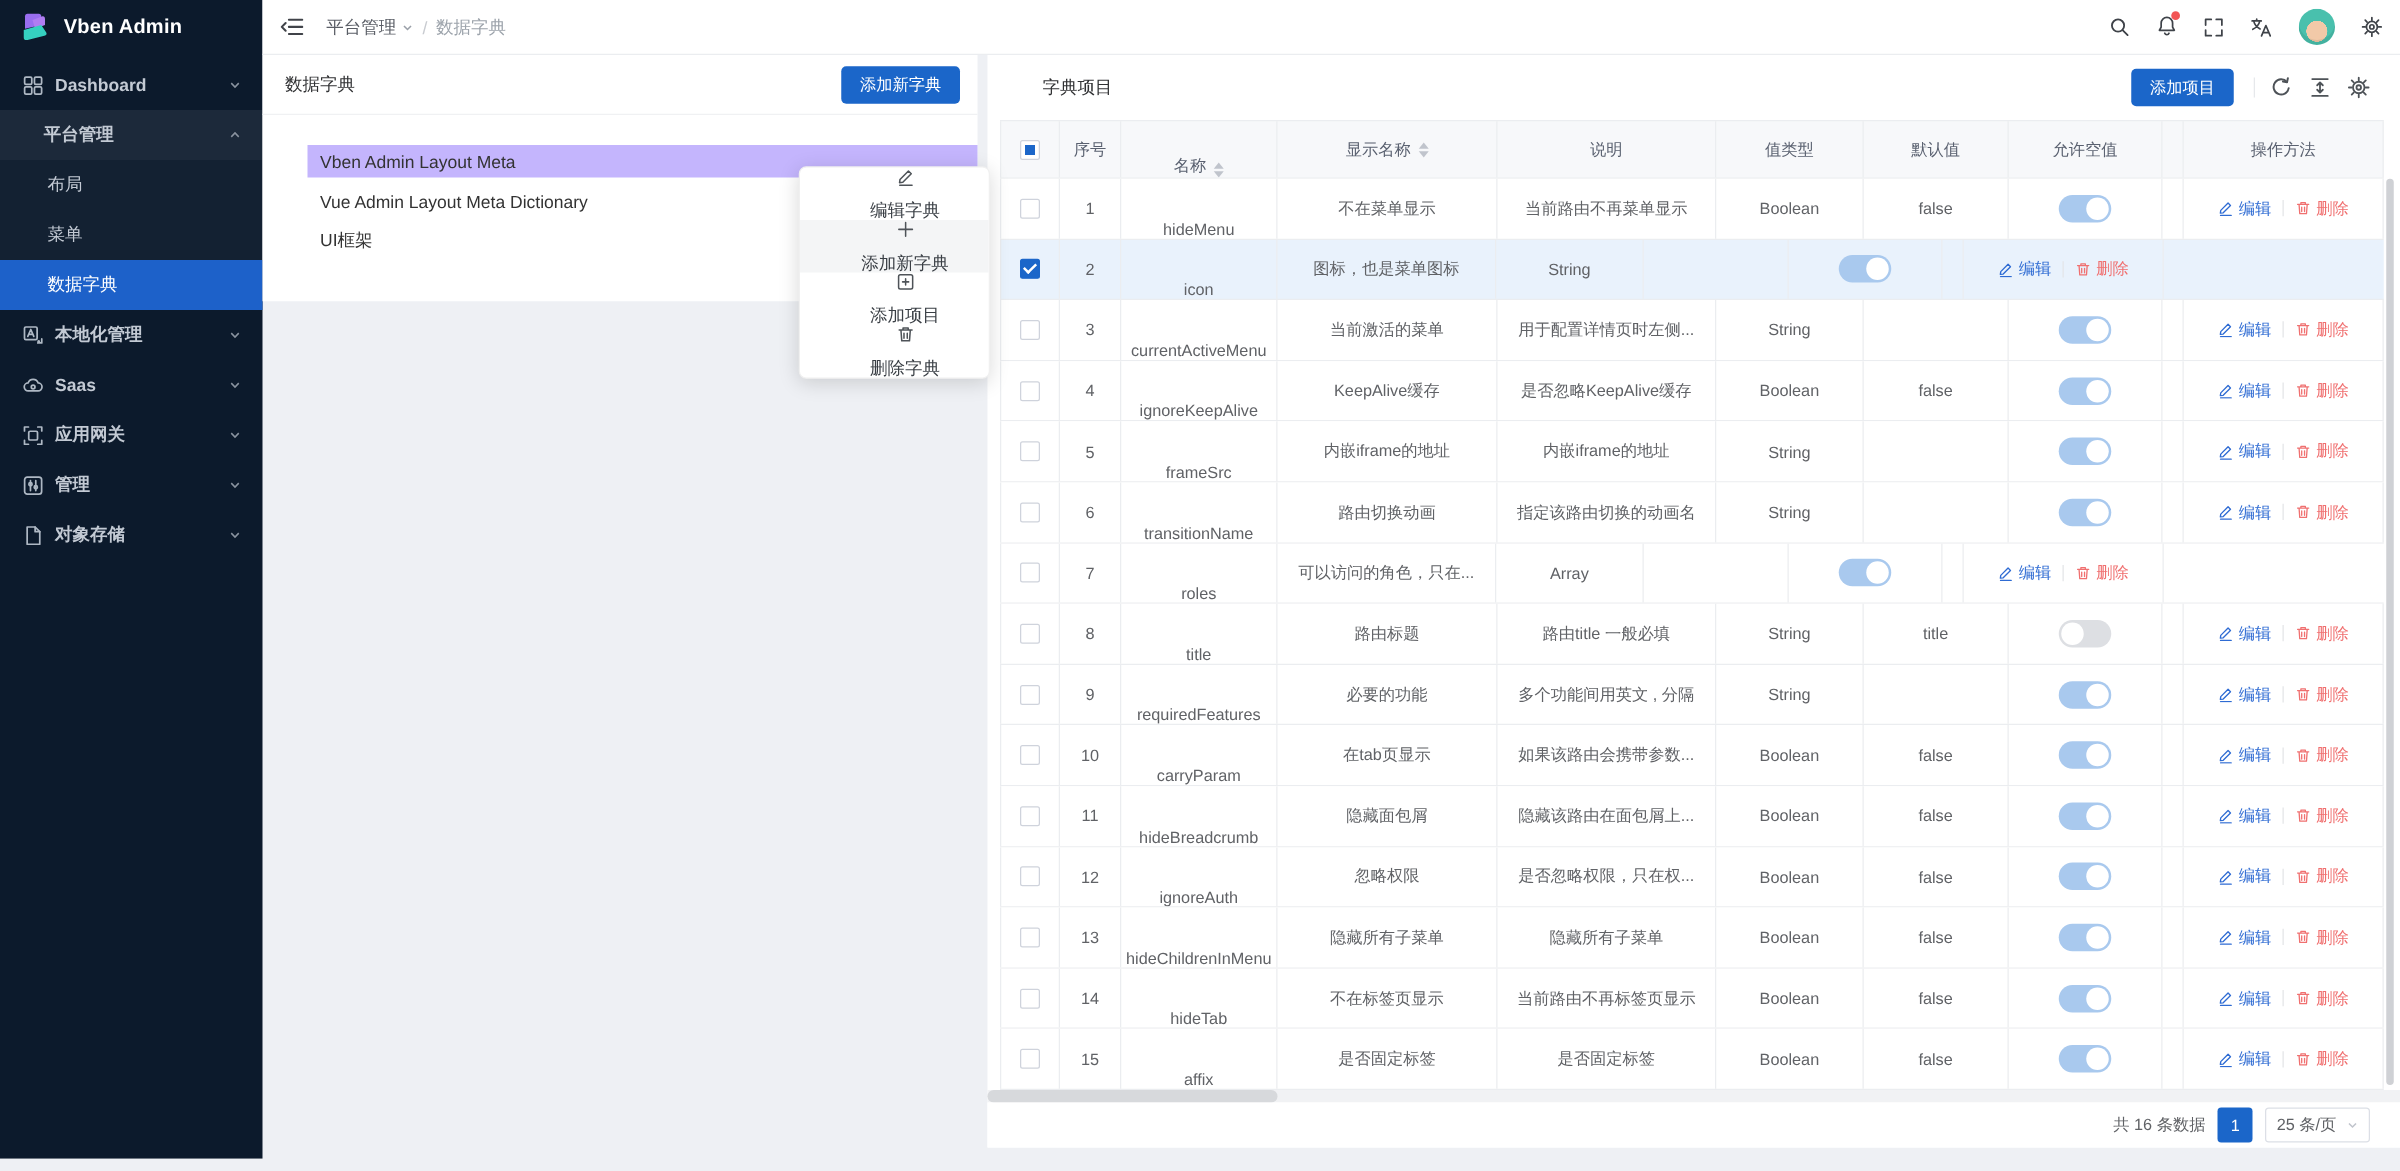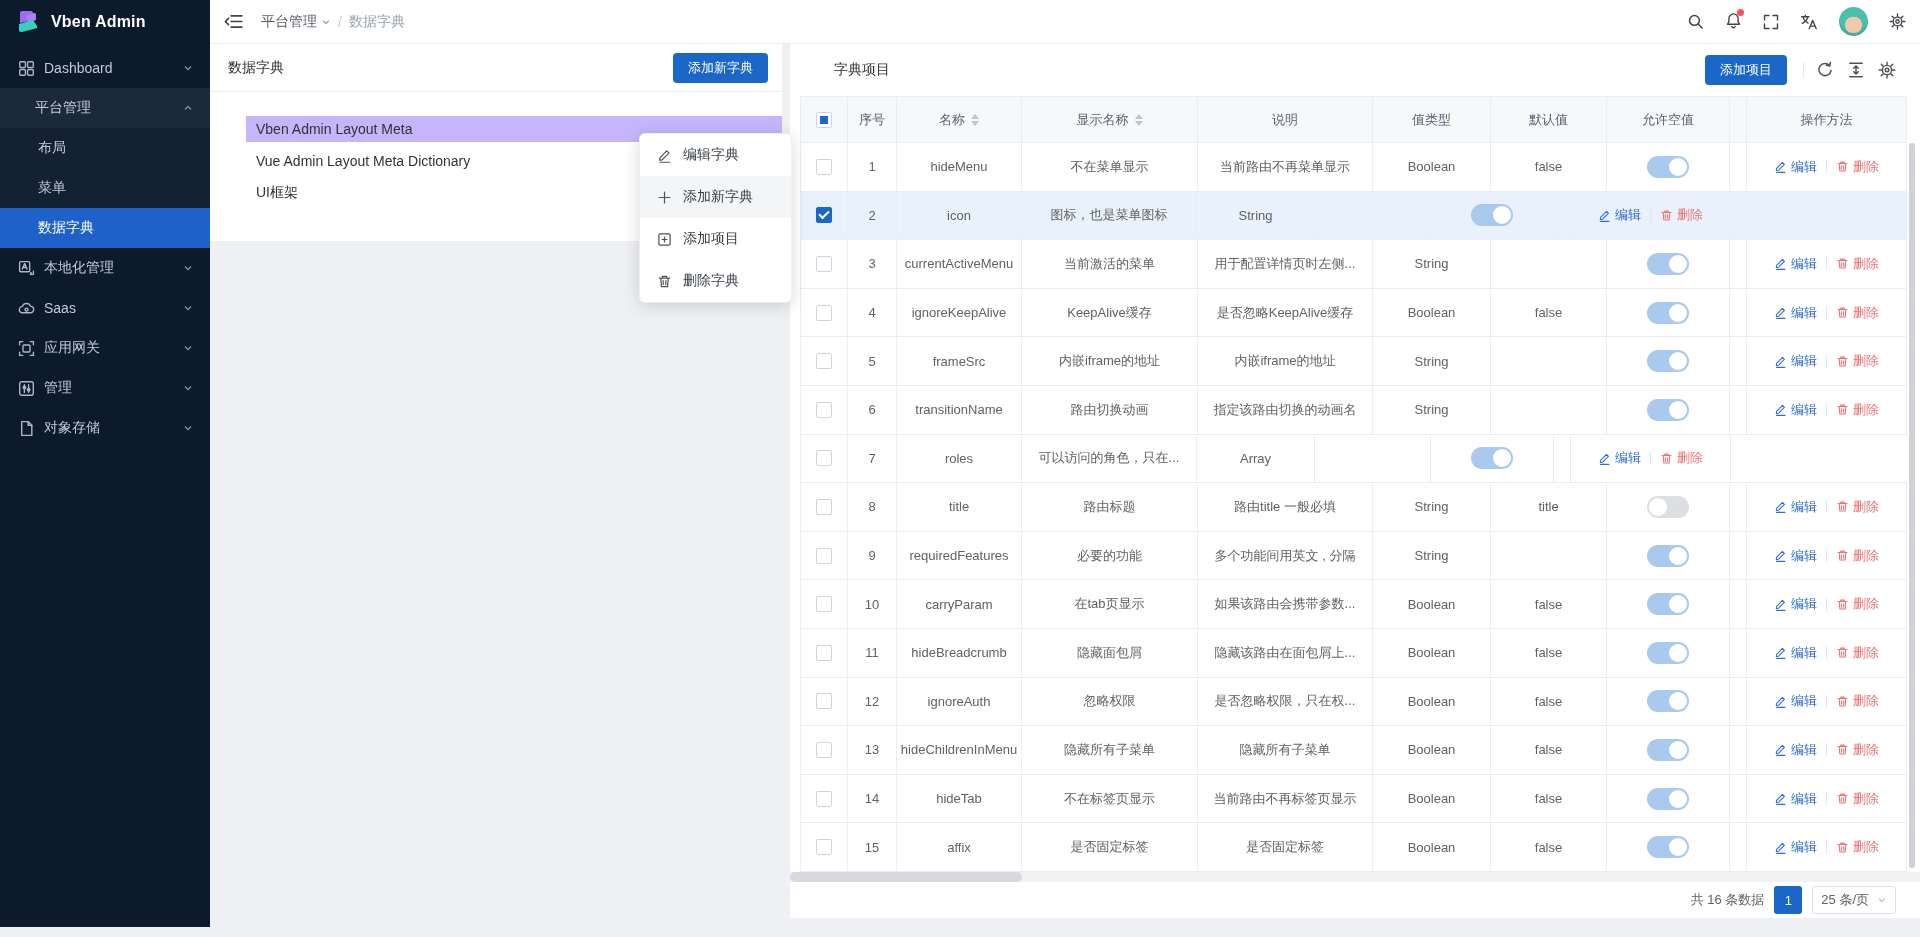--- a/index.html
+++ b/index.html
@@ -8,21 +8,21 @@
     font-family:"Liberation Sans","DejaVu Sans",sans-serif; font-size:14px; color:#333; background:#eef0f4; }
   .icon { display:inline-flex; align-items:center; justify-content:center; }
   .icon svg { width:100%; height:100%; display:block; }
 
   
   .sidebar { position:absolute; left:0; top:0; width:210px; height:937px; background:#0c1a2c; color:#c3cad4; }
   .logo { height:44px; display:flex; align-items:center; padding-left:14px; gap:9px; }
   .logo-mark { width:28px; height:28px; }
   .logo-text { color:#fff; font-weight:bold; font-size:16px; letter-spacing:.2px; }
   .nav { padding-top:4px; }
-  .nav-item { height:40px; display:flex; align-items:center; padding:0 16px 0 18px; font-size:14px; cursor:pointer; }
+  .nav-item { height:40px; display:flex; align-items:center; padding:0 16px 0 18px; font-size:14px; cursor:pointer;font-weight:bold; }
   .nav-item .mi { width:17px; height:17px; color:#aeb8c4; }
   .nav-item .lbl { margin-left:9px; flex:1; }
   .nav-item .chev { width:12px; height:12px; color:#8a93a0; }
   .group { background:rgba(255,255,255,.03); }
   .group-title { padding-left:26px; background:rgba(255,255,255,.04); }
   .sub-item { height:40px; display:flex; align-items:center; padding-left:38px; cursor:pointer; color:#c3cad4; }
   .sub-item.active { background:#1d61c9; color:#fff; }
 
   
   .topbar { position:absolute; left:210px; top:0; width:1710px; height:44px; background:#fff;
@@ -46,40 +46,40 @@
   .panel-title { flex:1; font-size:14px; color:#303133; font-weight:500; }
   .btn { background:#1b66c9; color:#fff; border:none; height:30px; padding:0 15px; border-radius:4px; font-size:13px;
     font-family:inherit; cursor:pointer; display:inline-flex; align-items:center; }
   .dict-list { padding:24px 0 0 36px; }
   .dict-item { height:26px; display:flex; align-items:center; padding-left:10px; margin-bottom:6px; font-size:14px; color:#333; cursor:pointer; }
   .dict-item.selected { background:#c4b5fd; }
 
   
   .ctx { position:absolute; left:639px; top:133px; width:153px; background:#fff; border-radius:6px;
     box-shadow:0 3px 16px rgba(0,0,0,.15); border:1px solid #f0f0f0; overflow:hidden; z-index:9; }
-  .ctx-item { height:42px; display:flex; align-items:center; gap:11px; padding-left:17px; font-size:14px; color:#3a3f45; cursor:pointer; }
+  .ctx-item { height:42px; display:flex; align-items:center; gap:11px; padding-left:17px; font-size:14px; color:#3a3f45; cursor:pointer;flex-direction:column; }
   .ctx-item.hover { background:#f4f5f6; }
   .ctx-item .ci { width:15px; height:15px; color:#4e5358; }
 
   
   .rpanel { position:absolute; left:790px; top:44px; width:1130px; height:874px; background:#fff; }
   .rp-head { height:52px; display:flex; align-items:center; padding:0 24px 0 16px;margin-left:28px; }
   .rp-tools { margin-left:auto; display:flex; align-items:center; }
   .vdiv { width:1px; height:16px; background:#e6e8eb; margin:0 12px 0 16px; }
   .tool-ico { width:18px; height:18px; color:#4e5358; cursor:pointer; margin-left:13px; }
 
   
   .tbl { position:absolute; left:10px; top:52px; width:1107px; font-size:13px; color:#606266; }
   .tr { display:flex; border-bottom:1px solid #ebedf0; height:48.6px; background:#fff; }
   .tr.sel { background:#e9f2fc; }
   .th-row { height:47px; background:#f7f8fa; border-top:1px solid #ebedf0; color:#5a6170; }
   .td { display:flex; align-items:center; justify-content:center; border-right:1px solid #ebedf0;
     padding:0 6px; overflow:hidden; white-space:nowrap; }
   .td:first-child { border-left:1px solid #ebedf0; }
-  .c-check{width:48px;} .c-idx{width:49px;} .c-name{width:125px;} .c-disp{width:176px;} .c-desc{width:175px;}
+  .c-check{width:48px;} .c-idx{width:49px;} .c-name{width:125px;align-items:flex-end;} .c-disp{width:176px;} .c-desc{width:175px;}
   .c-type{width:118px;} .c-def{width:116px;} .c-null{width:123px;} .c-sp{width:17px;} .c-act{width:160px;}
 
   .cb { width:16px; height:16px; border:1px solid #cfd3dc; border-radius:2px; background:#fff; cursor:pointer;
     display:flex; align-items:center; justify-content:center; }
   .cb.ind::after { content:""; width:8px; height:8px; background:#1b66c9; }
   .cb.checked { background:#1b66c9; border-color:#1b66c9; }
   .cb.checked::after { content:""; width:8px; height:4px; border-left:2px solid #fff; border-bottom:2px solid #fff;
     transform:rotate(-45deg) translate(1px,-1px); }
 
   .sort { display:flex; flex-direction:column; gap:2px; margin-left:6px; }

